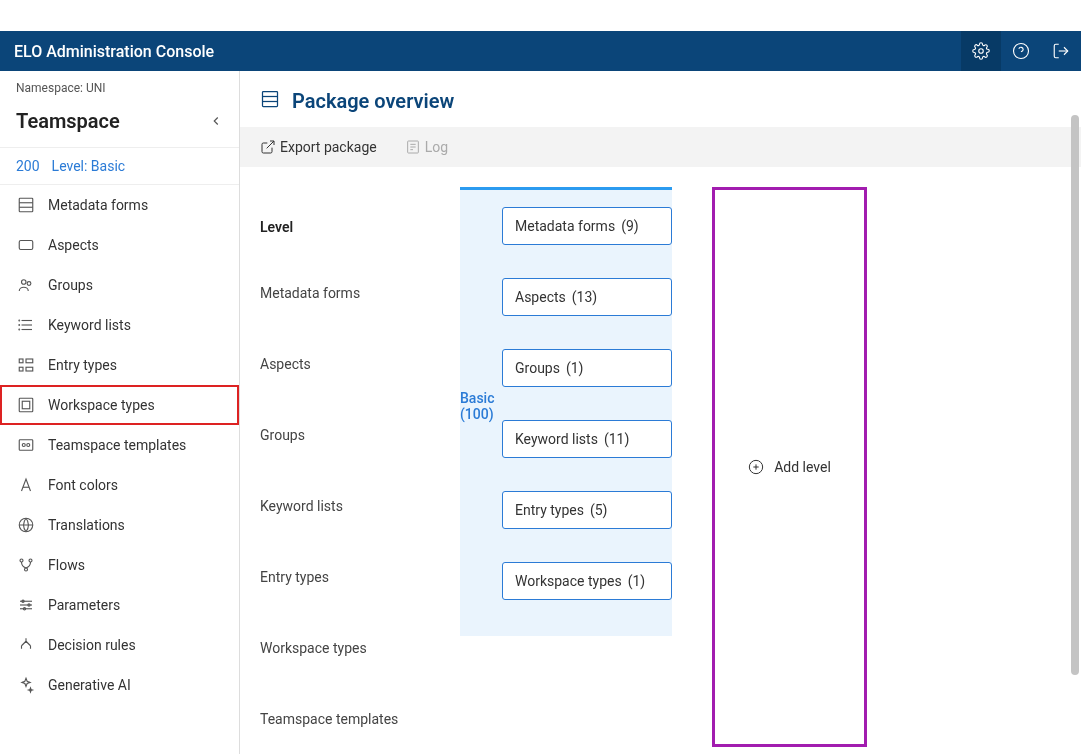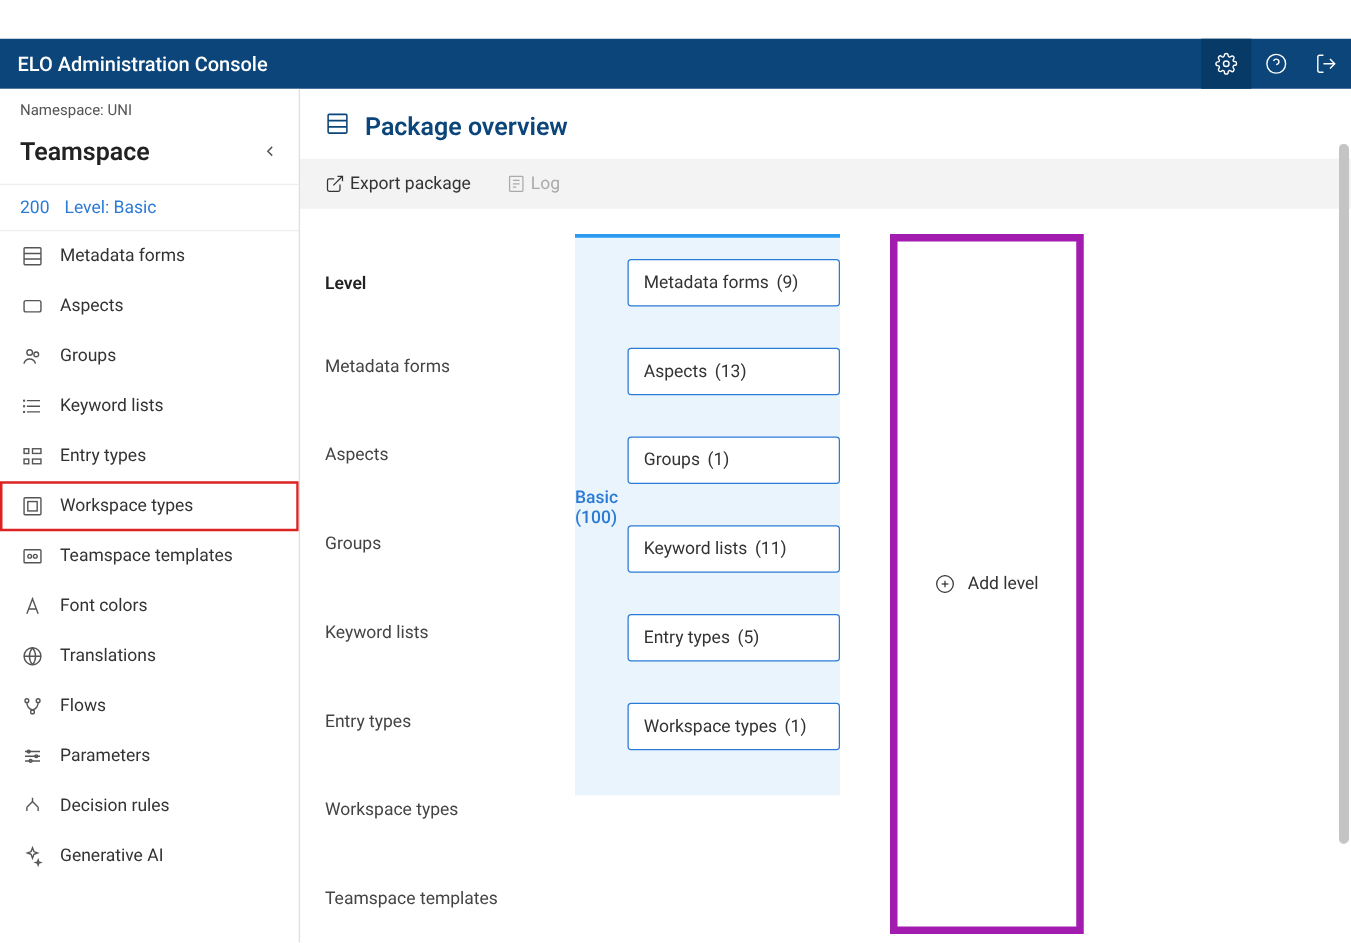--- a/index.html
+++ b/index.html
@@ -41,21 +41,21 @@
 .content { flex: 1; overflow: auto; padding: 20px 20px 20px 20px; display: flex; gap: 40px; align-items: flex-start; }
 .row-labels { width: 160px; display: flex; flex-direction: column; }
 .row-label-head { font-weight: 600; color: #222; margin-top: 32px; margin-bottom: 22px; }
 .row-label { height: 71px; display: flex; align-items: center; color: #444; font-size: 14px; }
 .level-col { width: 212px; border-top: 3px solid #2b9bf0; background: #eaf4fd; display: flex; align-items: center; padding-bottom: 20px; }
 .level-col-head { height: 54px; display: flex; align-items: center; color: #2b7bd6; font-weight: 500; justify-content: center; width: 100%; padding-top: 28px; margin-bottom: 22px; }
 .cell-wrap { height: 71px; display: flex; align-items: center; justify-content: center; width: 100%; }
 .cell { background: #fff; border: 1px solid #2b7bd6; border-radius: 3px; width: 170px; height: 38px; display: flex; align-items: center; padding: 0 12px; cursor: pointer; font-size: 14px; color: #333; gap: 6px; }
 .cell-name { white-space: nowrap; overflow: hidden; text-overflow: ellipsis; max-width: 120px; }
 .cell-count { color: #333; }
-.add-col { width: 155px; border: 6px solid #a21caf; align-self: stretch; display: flex; align-items: center; justify-content: center; min-height: 560px; }
+.add-col { width: 155px; border: 3px solid #a21caf; align-self: stretch; display: flex; align-items: center; justify-content: center; min-height: 560px; }
 .add-level { display: flex; align-items: center; gap: 10px; color: #333; cursor: pointer; font-size: 14px; }
 .add-level svg { width: 16px; height: 16px; stroke: #333; fill: none; stroke-width: 1.5; }
 .scroll-track { position: absolute; right: 2px; top: 44px; width: 8px; height: 560px; background: transparent; }
 .scroll-thumb { background: #c4c4c4; border-radius: 4px; width: 100%; height: 100%; }
 .main-rel { position: relative; flex:1; display:flex; flex-direction:column; overflow:hidden;}
 </style>
 </head>
 <body>
 
 <div class="app">

